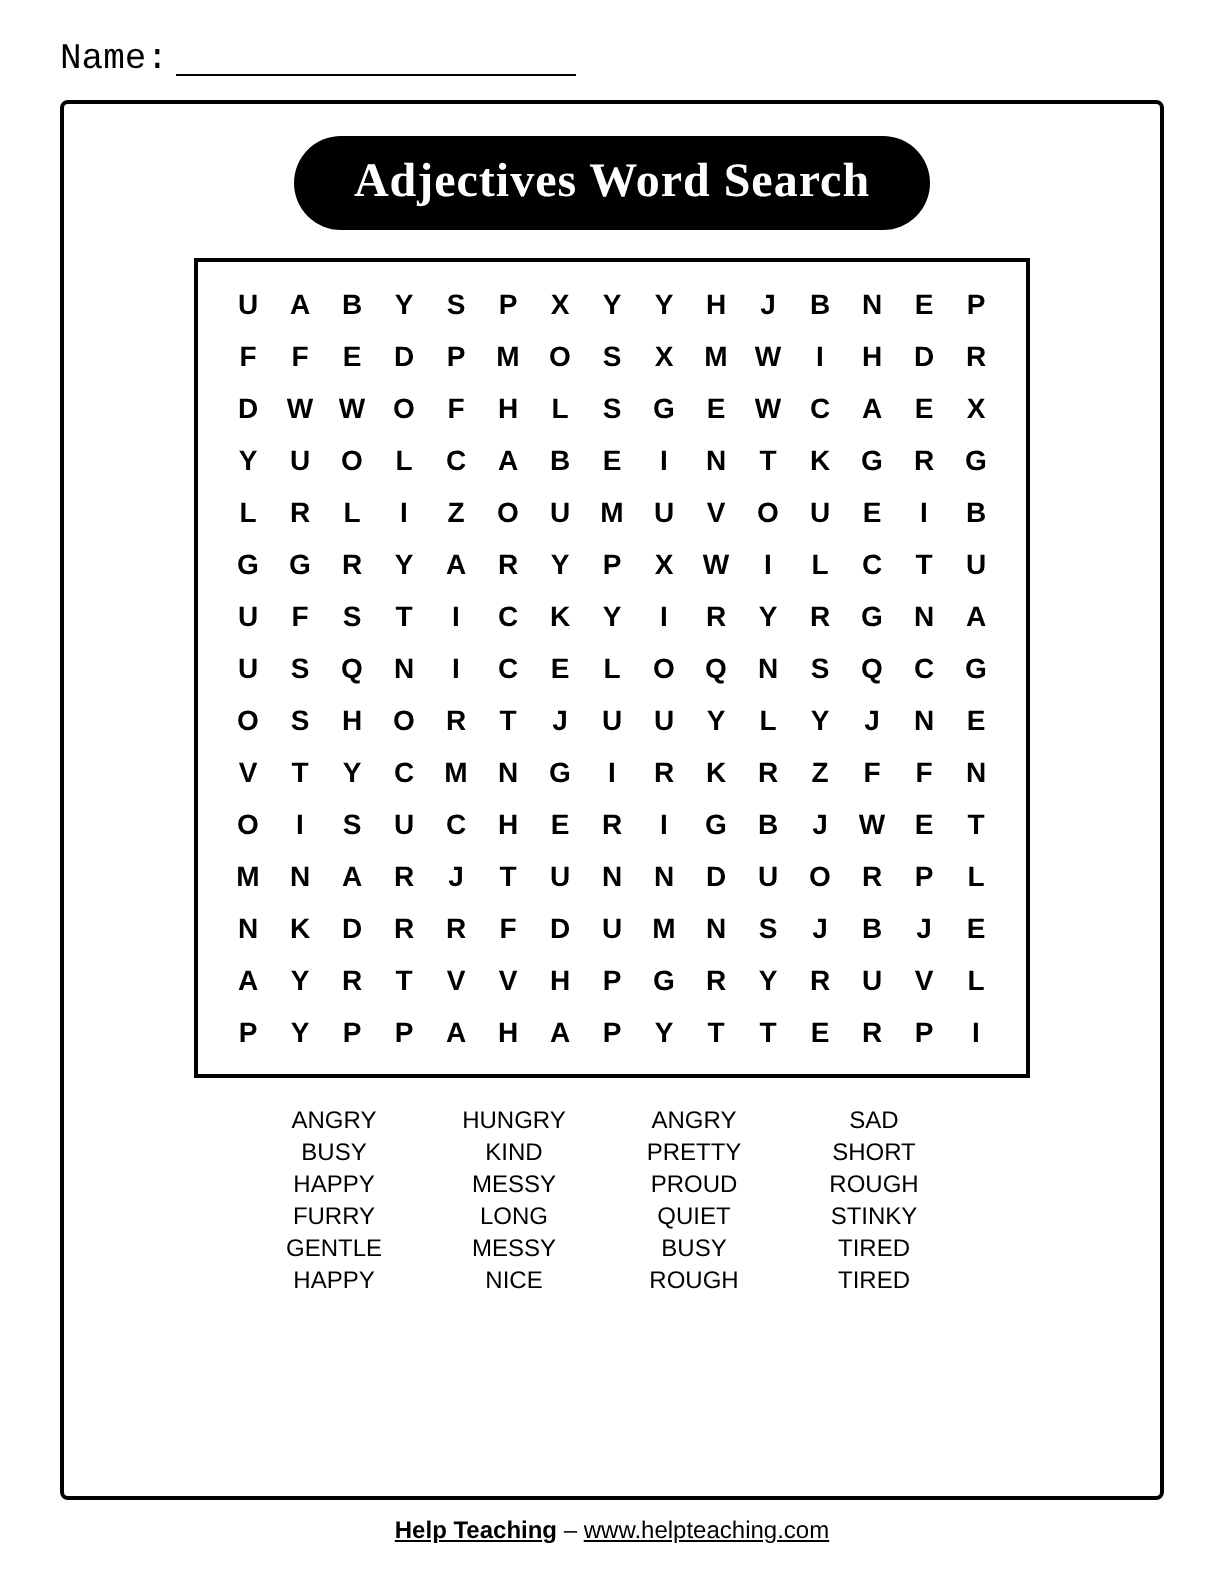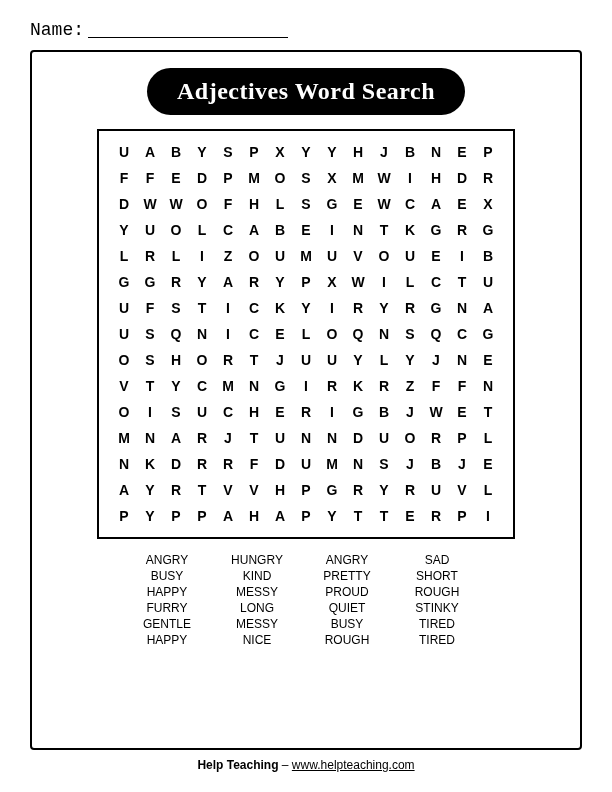--- a/index.html
+++ b/index.html
@@ -107,20 +107,21 @@
       font-size: 12px;
       font-family: Arial, sans-serif;
     }
 
     .footer a {
       color: #000;
     }
 
     .footer strong {
       font-weight: bold;
+      text-decoration: underline;
     }
   </style>
 </head>
 <body>
 
 <div class="page">
 
   <div class="name-line">
     <span class="name-label">Name: </span>
     <div class="name-underline"></div>

